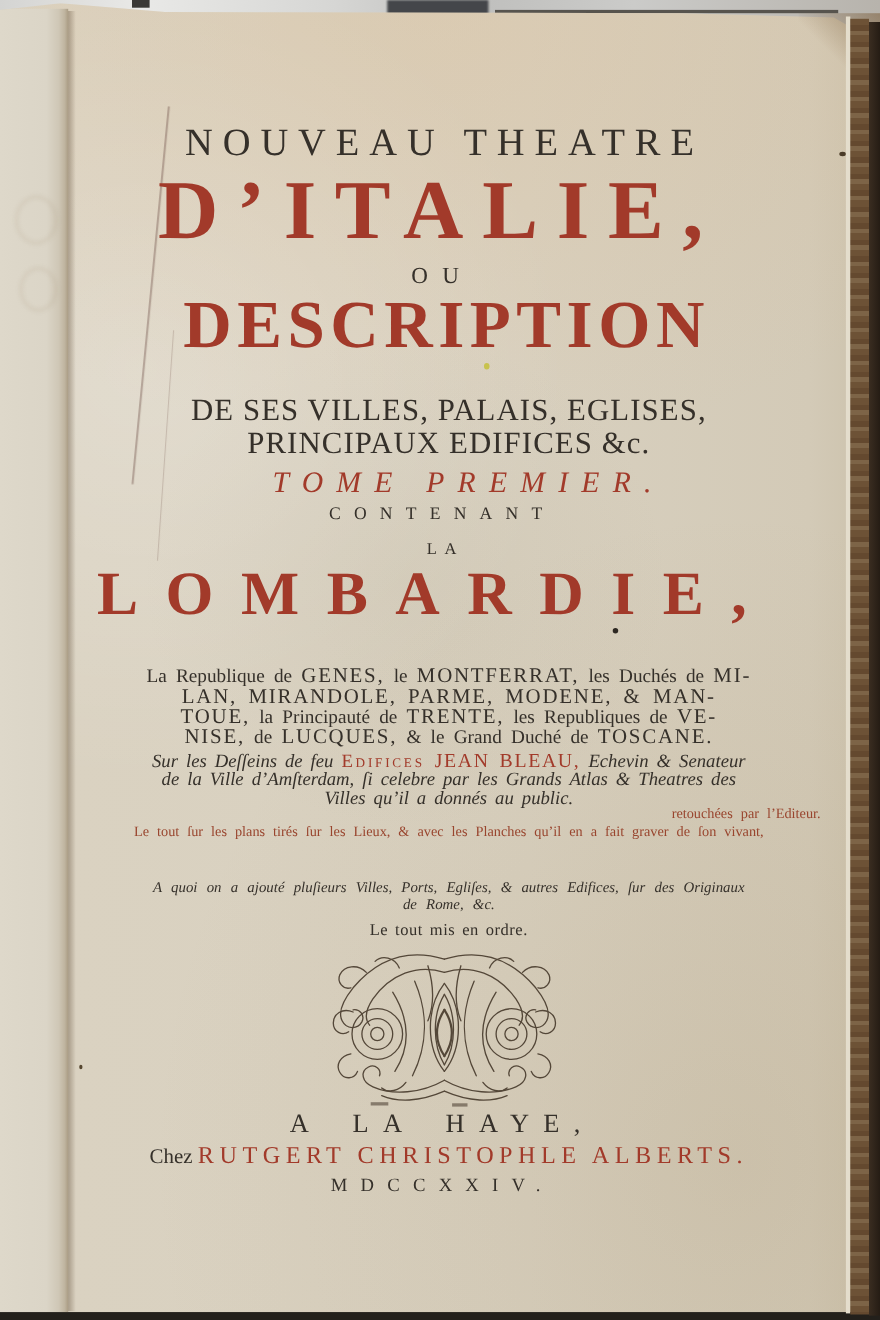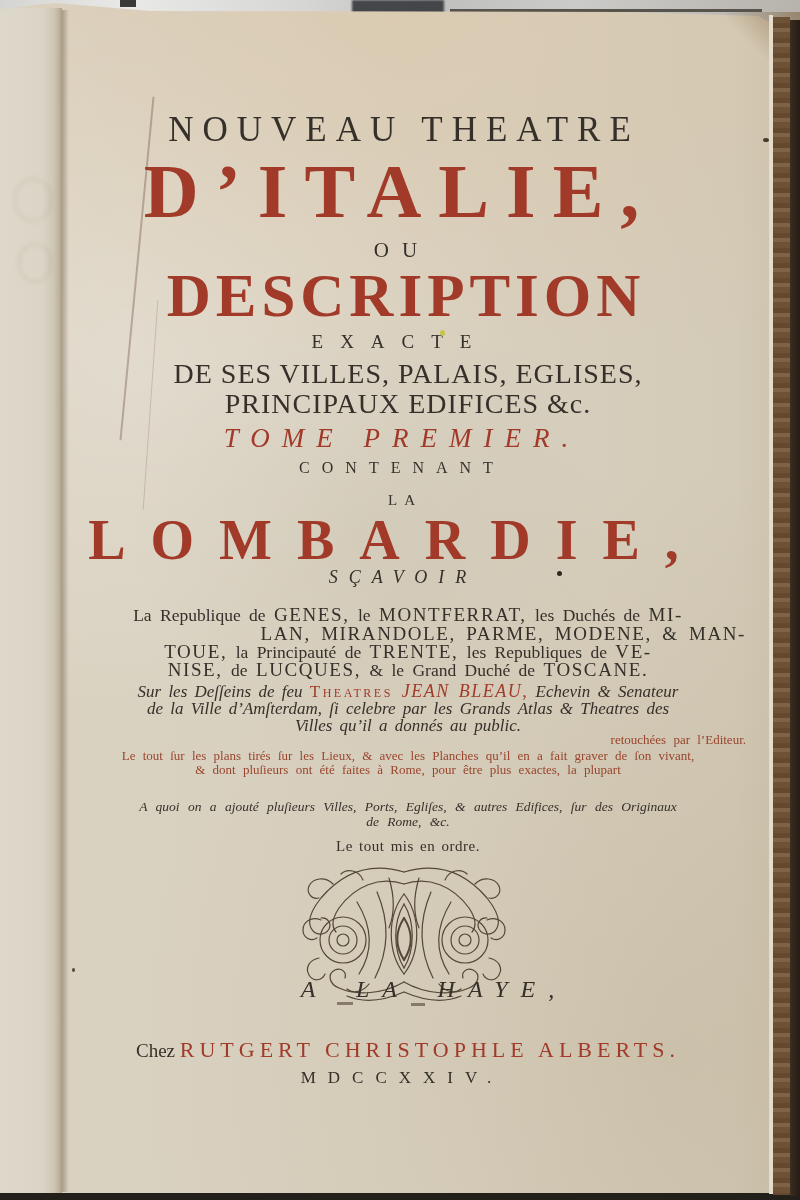--- a/index.html
+++ b/index.html
@@ -43,43 +43,43 @@
   .speck{position:absolute;border-radius:50%;}
   
   .line{position:absolute;left:70px;width:676px;text-align:center;white-space:nowrap;}
   .t-nouveau   {top:110px;font-size:35px;letter-spacing:9px;margin-left:-4px;text-align:center;}
   .t-ditalie   {top:148px;font-size:76px;font-weight:700;letter-spacing:17px;margin-left:-8px;color:var(--ink_red,#a23a2a);}
   .t-ou        {top:238px;font-size:21px;letter-spacing:13px;margin-left:-6px;}
   .t-descr     {top:261px;font-size:61px;font-weight:700;letter-spacing:5px;margin-left:-2px;color:var(--ink_red,#a23a2a);}
   .t-exacte    {top:331px;font-size:19px;letter-spacing:17px;margin-left:-8px;}
   .t-sub1      {top:358px;font-size:28px;letter-spacing:1px;}
   .t-sub2      {top:388px;font-size:28px;letter-spacing:1px;}
-  .t-tome      {top:423px;font-size:27px;font-style:italic;letter-spacing:12px;margin-left:-6px;color:var(--ink_red,#a23a2a);}
+  .t-tome      {top:423px;font-size:27px;font-style:italic;letter-spacing:12px;margin-left:-6px;color:var(--ink_red,#a23a2a);padding-left:24px;}
   .t-contenant {top:459px;font-size:16px;letter-spacing:12px;margin-left:-6px;}
   .t-la        {top:492px;font-size:15px;letter-spacing:7px;margin-left:-3px;}
   .t-lombardie {top:508px;font-size:56px;font-weight:700;letter-spacing:25px;margin-left:-12px;color:var(--ink_red,#a23a2a);}
   .t-scavoir   {top:567px;font-size:18px;font-style:italic;letter-spacing:11px;margin-left:-5px;}
   .p-savoir    {font-size:17.5px;word-spacing:4px;}
-  .p-sv1{top:604px;} .p-sv2{top:623px;text-align:right;} .p-sv3{top:641px;} .p-sv4{top:659px;}
+  .p-sv1{top:604px;} .p-sv2{top:623px;} .p-sv3{top:641px;} .p-sv4{top:659px;}
   .p-bleau     {font-size:17px;word-spacing:3px;}
   .p-bl1{top:681px;} .p-bl2{top:699px;} .p-bl3{top:716px;}
   .p-notice    {font-size:13px;color:var(--ink_rust,#99452e);word-spacing:4px;}
   .p-nt1{top:748px;} .p-nt2{top:762px;} .p-nt3{top:732px;text-align:right;}
   .p-add       {font-size:13.5px;font-style:italic;word-spacing:5px;}
   .p-ad1{top:799px;} .p-ad2{top:814px;}
   .t-ordre     {top:838px;font-size:15px;letter-spacing:.5px;word-spacing:2px;}
-  .t-haye      {top:976px;font-size:24px;font-style:italic;letter-spacing:13px;word-spacing:9px;margin-left:-6px;padding-left:32px;}
+  .t-haye      {top:1009px;font-size:24px;letter-spacing:13px;word-spacing:9px;margin-left:-6px;}
   .t-chez      {top:1037px;}
   .t-year      {top:1068px;font-size:17px;letter-spacing:12px;margin-left:-6px;}
   
   .sg-rm{}
   .sg-caps{font-size:19px;letter-spacing:1.6px;}
   .sg-it{font-style:italic;}
   .sg-redsc{color:var(--ink_red,#a23a2a);font-variant:small-caps;letter-spacing:2.5px;}
-  .sg-redit{color:var(--ink_red,#a23a2a);font-style:italic;font-size:18px;letter-spacing:1.5px;}
+  .sg-redit{color:var(--ink_red,#a23a2a);font-size:18px;letter-spacing:1.5px;}
   .sg-rm19{font-size:19px;}
   .sg-redsp{color:var(--ink_red,#a23a2a);font-size:22px;letter-spacing:5px;}
   
   .ornament{position:absolute;left:299px;top:858px;width:210px;height:148px;}
   .sig{position:absolute;height:3px;background:rgba(70,57,43,.55);filter:blur(.5px);}
 </style>
 </head>
 <body>
 
 <div class="bg-top"></div>
@@ -94,40 +94,37 @@
     <div class="ghost" style="left:18px;top:235px;width:30px;height:36px;"></div>
   </div>
   <div class="crease"></div>
   <div class="scratch" style="left:136px;top:96px;width:2px;height:345px;transform:rotate(5.5deg);"></div>
   <div class="scratch" style="left:150px;top:300px;width:1px;height:210px;transform:rotate(4deg);opacity:.6;"></div>
 
   <div class="line t-nouveau">NOUVEAU THEATRE</div>
   <div class="line t-ditalie">D’ITALIE,</div>
   <div class="line t-ou">OU</div>
   <div class="line t-descr">DESCRIPTION</div>
-  <div class="line t-exacte">EXACTE</div>
   <div class="line t-sub1">DE SES VILLES, PALAIS, EGLISES,</div>
   <div class="line t-sub2">PRINCIPAUX EDIFICES &amp;c.</div>
   <div class="line t-tome">TOME PREMIER.</div>
   <div class="line t-contenant">CONTENANT</div>
   <div class="line t-la">LA</div>
   <div class="line t-lombardie">LOMBARDIE,</div>
-  <div class="line t-scavoir">SÇAVOIR</div>
 
   <div class="line p-savoir p-sv1"><span class="sg-rm">La Republique de </span><span class="sg-caps">GENES,</span><span class="sg-rm"> le </span><span class="sg-caps">MONTFERRAT,</span><span class="sg-rm"> les Duchés de </span><span class="sg-caps">MI-</span></div>
   <div class="line p-savoir p-sv2"><span class="sg-caps">LAN, MIRANDOLE, PARME, MODENE, &amp; MAN-</span></div>
   <div class="line p-savoir p-sv3"><span class="sg-caps">TOUE,</span><span class="sg-rm"> la Principauté de </span><span class="sg-caps">TRENTE,</span><span class="sg-rm"> les Republiques de </span><span class="sg-caps">VE-</span></div>
   <div class="line p-savoir p-sv4"><span class="sg-caps">NISE,</span><span class="sg-rm"> de </span><span class="sg-caps">LUCQUES,</span><span class="sg-rm"> &amp; le Grand Duché de </span><span class="sg-caps">TOSCANE.</span></div>
 
-  <div class="line p-bleau p-bl1"><span class="sg-it">Sur les Deſſeins de feu </span><span class="sg-redsc">Theatres</span><span class="sg-redit"> JEAN BLEAU,</span><span class="sg-it"> Echevin &amp; Senateur</span></div>
+  <div class="line p-bleau p-bl1"><span class="sg-it">Sur les Deſſeins de feu </span><span class="sg-redsc">Edifices</span><span class="sg-redit"> JEAN BLEAU,</span><span class="sg-it"> Echevin &amp; Senateur</span></div>
   <div class="line p-bleau p-bl2"><span class="sg-it">de la Ville d’Amſterdam, ſi celebre par les Grands Atlas &amp; Theatres des</span></div>
   <div class="line p-bleau p-bl3"><span class="sg-it">Villes qu’il a donnés au public.</span></div>
 
   <div class="line p-notice p-nt1">Le tout ſur les plans tirés ſur les Lieux, &amp; avec les Planches qu’il en a fait graver de ſon vivant,</div>
-  <div class="line p-notice p-nt2">&amp; dont pluſieurs ont été faites à Rome, pour être plus exactes, la plupart</div>
   <div class="line p-notice p-nt3">retouchées par l’Editeur.</div>
 
   <div class="line p-add p-ad1">A quoi on a ajouté pluſieurs Villes, Ports, Egliſes, &amp; autres Edifices, ſur des Originaux</div>
   <div class="line p-add p-ad2">de Rome, &amp;c.</div>
 
   <div class="line t-ordre">Le tout mis en ordre.</div>
 
   <div class="ornament">
     <svg width="210" height="148" viewBox="0 0 210 148">
       <defs>

